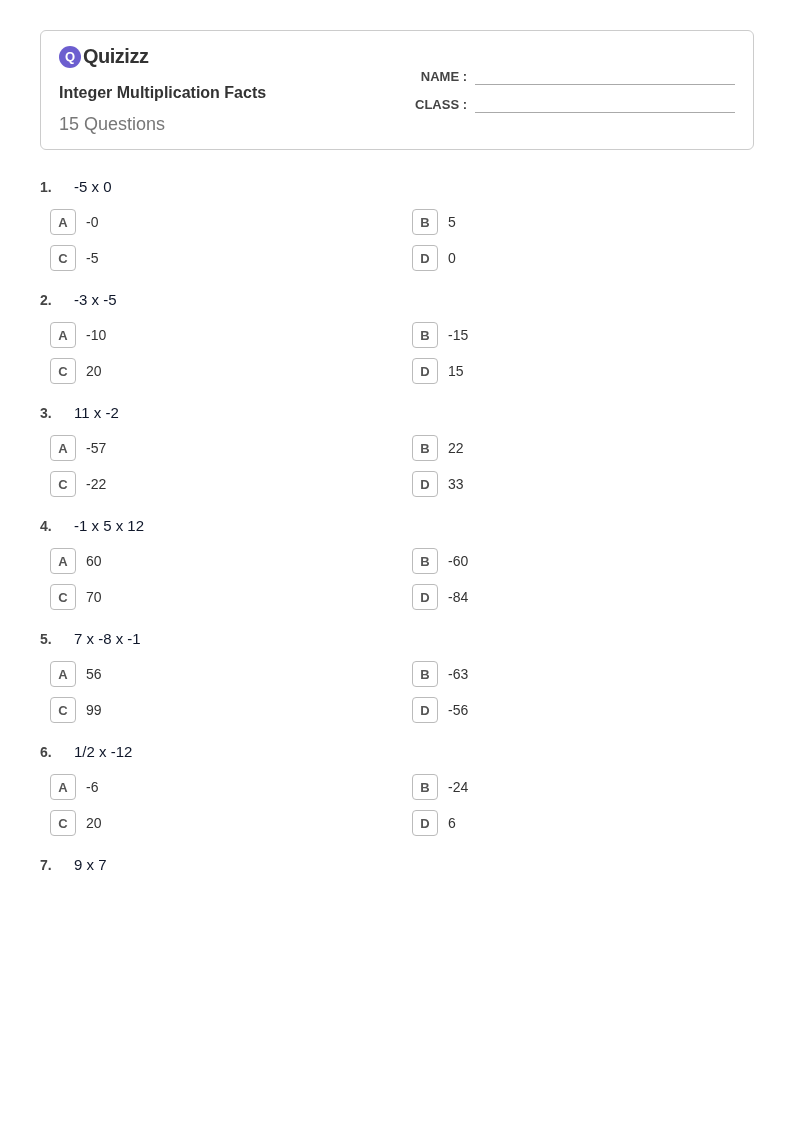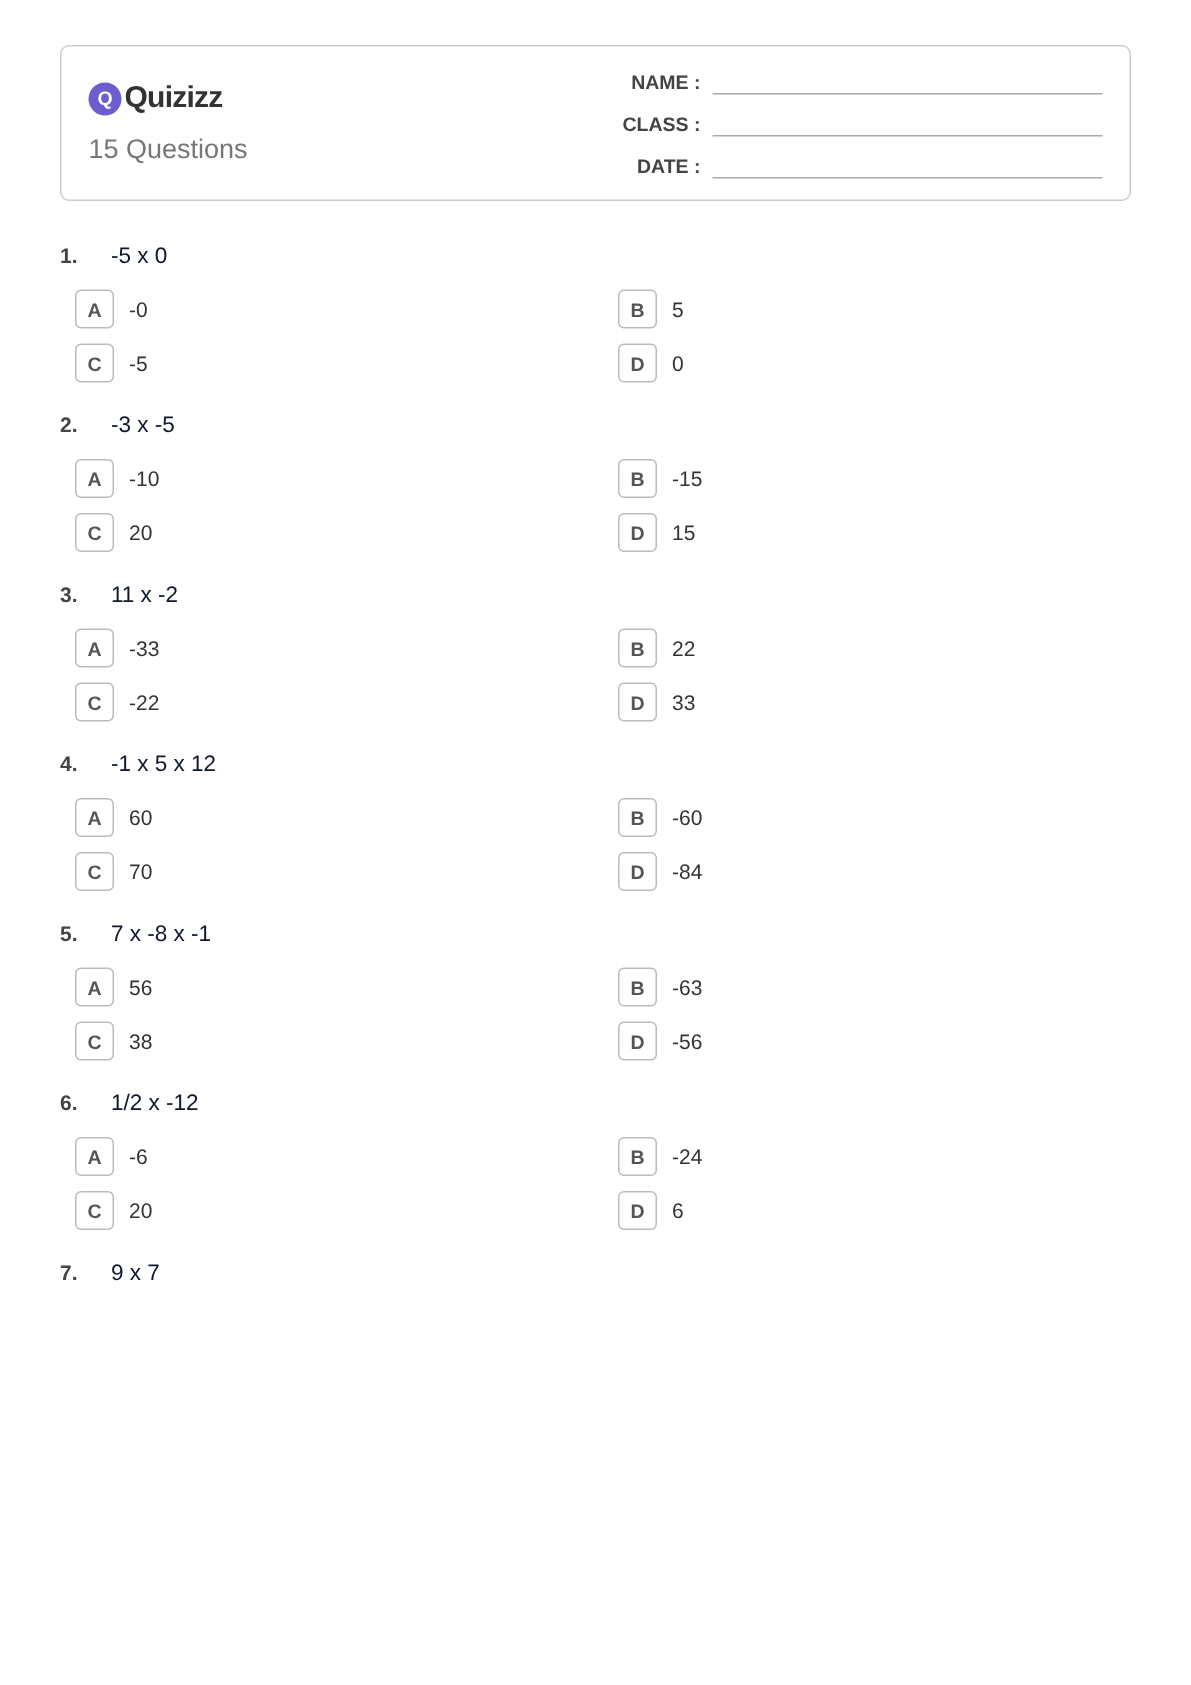--- a/index.html
+++ b/index.html
@@ -169,35 +169,32 @@
 <body>
 
 <div class="page">
 
   <div class="header-box">
     <div class="header-left">
       <div class="logo">
         <span class="logo-icon">Q</span>
         <span class="logo-text">Quizizz</span>
       </div>
+      <div class="quiz-title">Integer Multiplication Facts</div>
       <div class="quiz-subtitle">15 Questions</div>
     </div>
     <div class="header-right">
       <div class="field-row">
         <span class="field-label">NAME :</span>
         <input class="field-line" type="text" style="">
       </div>
       <div class="field-row">
         <span class="field-label">CLASS :</span>
         <input class="field-line" type="text" style="">
       </div>
-      <div class="field-row">
-        <span class="field-label">DATE :</span>
-        <input class="field-line" type="text" style="">
-      </div>
     </div>
   </div>
 
   <div id="questions-container">
       <div class="question-block">
         <div class="question-stem">
           <span class="question-num">1.</span>
           <span class="question-text">-5 x 0</span>
         </div>
         <div class="options-grid">
@@ -244,21 +241,21 @@
         </div>
       </div>
       <div class="question-block">
         <div class="question-stem">
           <span class="question-num">3.</span>
           <span class="question-text">11 x -2</span>
         </div>
         <div class="options-grid">
           <div class="option">
             <span class="option-badge">A</span>
-            <span class="option-text">-33</span>
+            <span class="option-text">-57</span>
           </div>
           <div class="option">
             <span class="option-badge">B</span>
             <span class="option-text">22</span>
           </div>
           <div class="option">
             <span class="option-badge">C</span>
             <span class="option-text">-22</span>
           </div>
           <div class="option">
@@ -300,21 +297,21 @@
           <div class="option">
             <span class="option-badge">A</span>
             <span class="option-text">56</span>
           </div>
           <div class="option">
             <span class="option-badge">B</span>
             <span class="option-text">-63</span>
           </div>
           <div class="option">
             <span class="option-badge">C</span>
-            <span class="option-text">38</span>
+            <span class="option-text">99</span>
           </div>
           <div class="option">
             <span class="option-badge">D</span>
             <span class="option-text">-56</span>
           </div>
         </div>
       </div>
       <div class="question-block">
         <div class="question-stem">
           <span class="question-num">6.</span>

